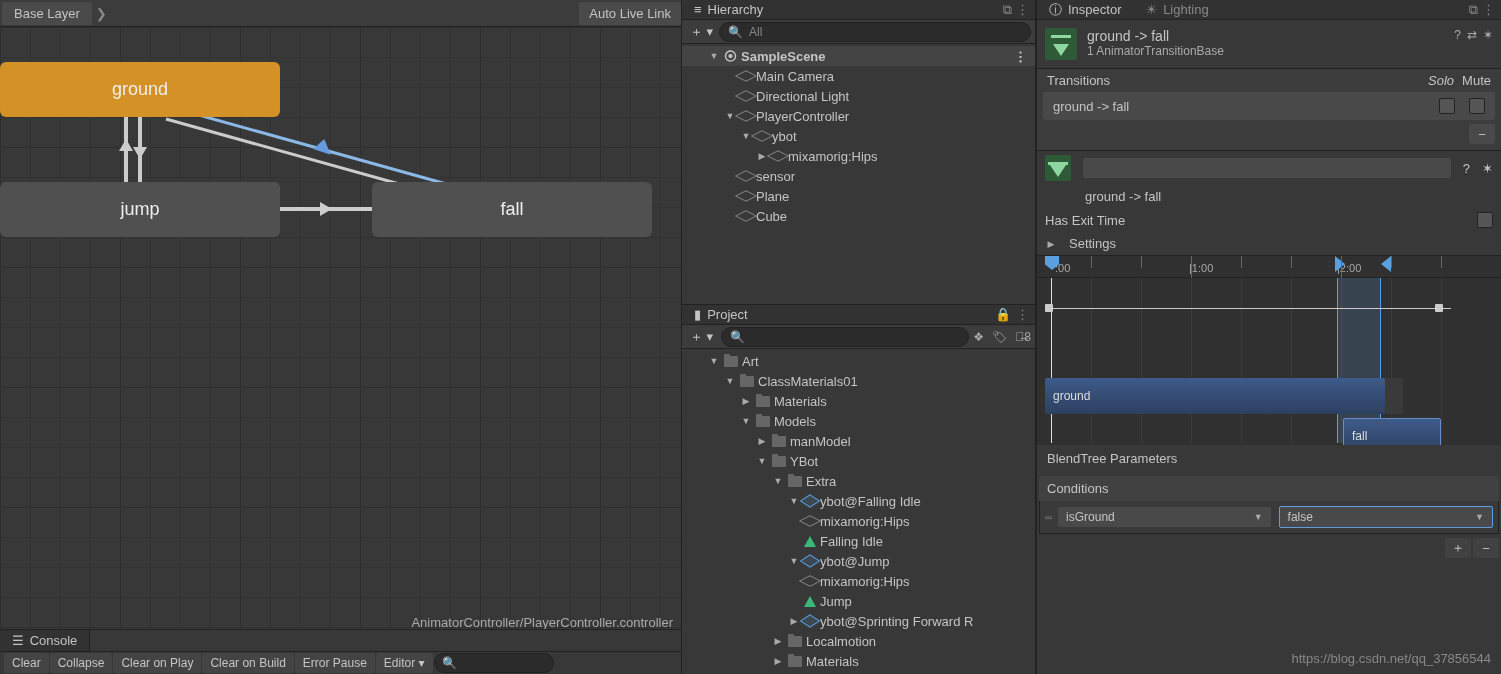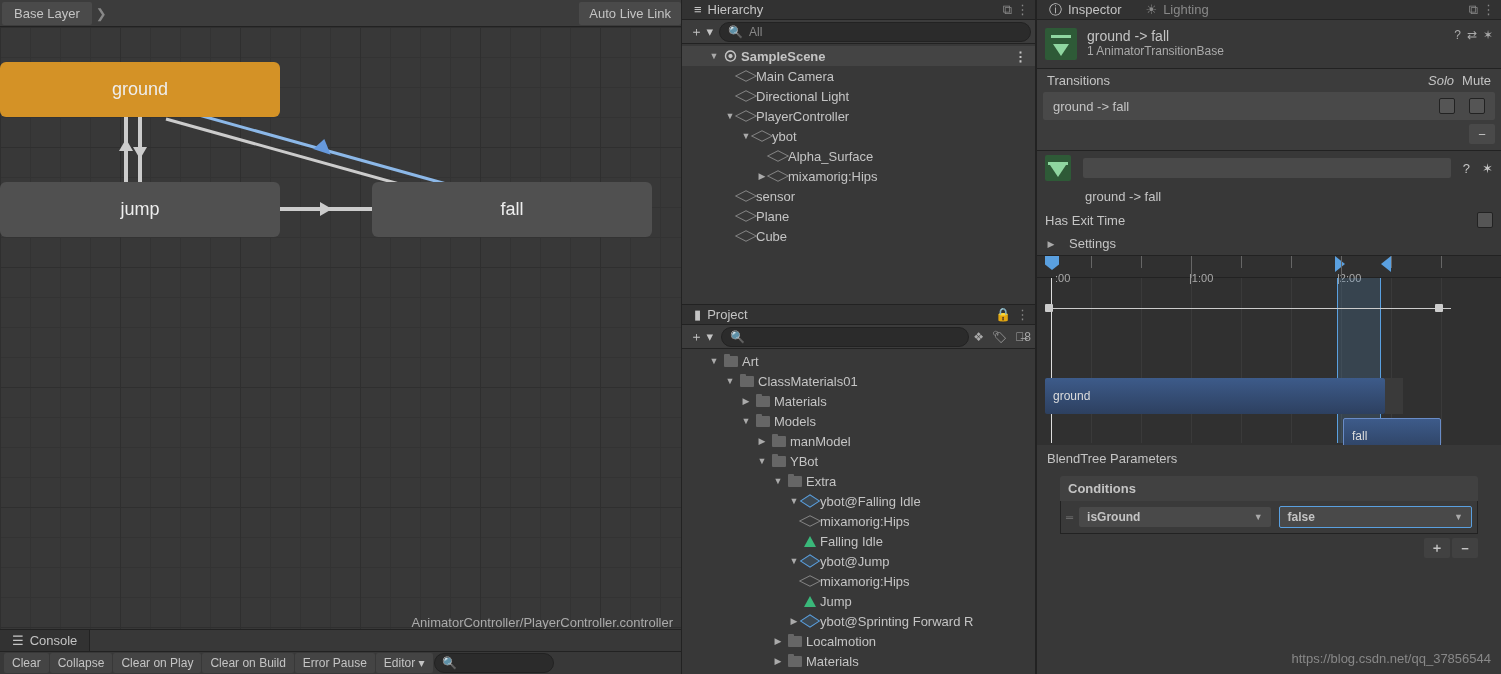--- a/index.html
+++ b/index.html
@@ -81,37 +81,37 @@
 .minus-btn { width: 26px; height: 20px; background:#494949; display:flex; align-items:center; justify-content:center; margin: 2px 6px 6px auto; border-radius:2px; }
 
 .inspector-sub-block { padding: 4px 8px; display:flex; align-items:center; gap:12px; }
 .inspector-field { background:#494949; border-radius:2px; height: 20px; flex:1; }
 .label-row { padding: 4px 8px; }
 
 .timeline { height: 190px; border-top: 1px solid #222; position: relative; background: #303030; overflow:hidden; }
 .timeline-ruler { height: 22px; border-bottom:1px solid #222; position:relative; }
 .tick { position:absolute; top:0; width:1px; height:12px; background:#666; }
 .tick.major { height:22px; }
-.tick-label { position:absolute; top:16px; font-size:11px; color:#aaa; }
+.tick-label { position:absolute; top:6px; font-size:11px; color:#aaa; }
 .playhead-marker { position:absolute; top:0; left:8px; width:14px; height:14px; background:#5aa0e0; clip-path: polygon(0 0,100% 0,100% 60%,50% 100%,0 60%); }
 .transition-marker-in { position:absolute; top:0; left:298px; width:10px; height:16px; background:#5aa0e0; clip-path: polygon(0 0,100% 50%,0 100%); }
 .transition-marker-out { position:absolute; top:0; left:344px; width:10px; height:16px; background:#5aa0e0; clip-path: polygon(100% 0,0 50%,100% 100%); }
 .timeline-body { position:relative; height: 165px; }
 .gridline-v { position:absolute; top:0; bottom:0; width:1px; background:#3a3a3a; }
 .trans-region { position:absolute; top:0; bottom:0; left:300px; width:44px; background: rgba(90,158,220,0.18); border-left:1px solid #5aa0e0; border-right:1px solid #5aa0e0; }
 .clip-bar { position:absolute; height: 36px; display:flex; align-items:center; padding:0 8px; font-size:12px; color:#ddd; border-radius:2px; }
 .clip-ground { top: 100px; left: 8px; width: 340px; background: linear-gradient(#3d5b8a,#2d4060); }
 .clip-ground-tail { top:100px; left:348px; width:18px; height:36px; background:#3a3a3a; position:absolute; }
 .clip-fall { top: 140px; left: 306px; width: 98px; background: linear-gradient(#3d5b8a,#2d4060); border:1px solid #698cc7; }
 .timeline-playhead-line { position:absolute; top:0; bottom:0; left:14px; width:1px; background:#ddd; }
 .stop-line { position:absolute; top:30px; left:8px; right:50px; height:1px; background:#ccc; }
 .stop-dot { position:absolute; width:8px; height:8px; background:#ccc; border-radius:1px; top:26px; }
 
 .blendtree-label { padding: 6px 10px; }
-.conditions-section { padding: 4px 23px; font-weight: bold; }
+.conditions-section { padding: 4px 2px; }
 .conditions-header { background:#414141; padding:5px 8px; border-radius:3px 3px 0 0; }
 .condition-row { display:flex; gap:8px; background:#3a3a3a; padding:5px; align-items:center; border:1px solid #222; border-top:none; }
 .cond-handle { color:#777; font-size:10px; letter-spacing:-2px; }
 .cond-dropdown { flex:1; background:#494949; padding:3px 8px; border-radius:2px; display:flex; align-items:center; justify-content:space-between; font-size:12px;gap:44px; }
 .cond-dropdown.value { flex:1; border:1px solid #5aa0e0; }
 .dd-arrow { font-size:9px; color:#aaa; }
 .list-footer { display:flex; justify-content:flex-end; gap:2px; padding: 4px 0; }
 .footer-btn { width:26px; height:20px; background:#414141; display:flex; align-items:center; justify-content:center; border-radius:2px; }
 
 .watermark { position:absolute; bottom: 8px; right: 10px; color:#888; font-size:13px; }
@@ -201,24 +201,20 @@
         </div>
       <div class="tree-row indent-2">
           <span class="foldout">▼</span>
           <span class="cube-icon"></span>
           <span>PlayerController</span>
         </div>
       <div class="tree-row indent-3">
           <span class="foldout">▼</span>
           <span class="cube-icon"></span>
           <span>ybot</span>
-        </div>
-      <div class="tree-row indent-5">
-          <span class="cube-icon"></span>
-          <span>Alpha_Surface</span>
         </div>
       <div class="tree-row indent-4">
           <span class="foldout">▶</span>
           <span class="cube-icon"></span>
           <span>mixamorig:Hips</span>
         </div>
       <div class="tree-row indent-3">
           <span class="cube-icon"></span>
           <span>sensor</span>
         </div>

